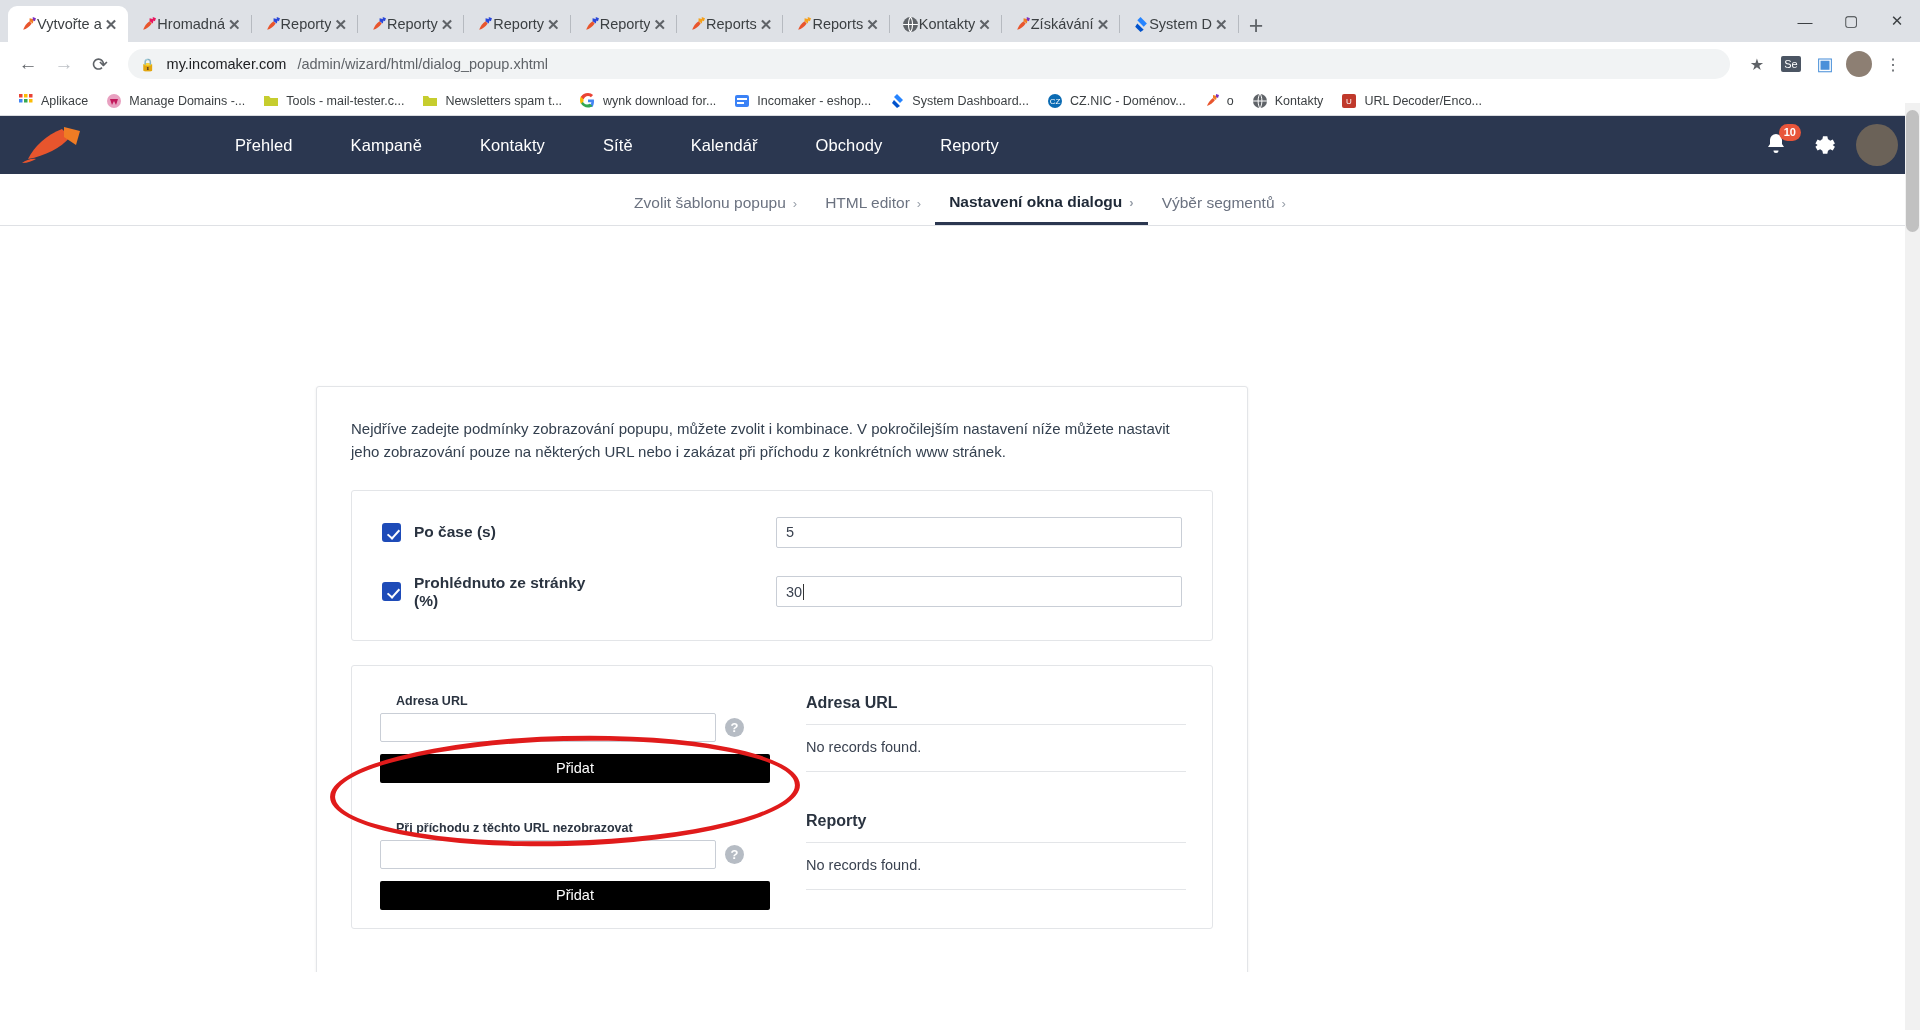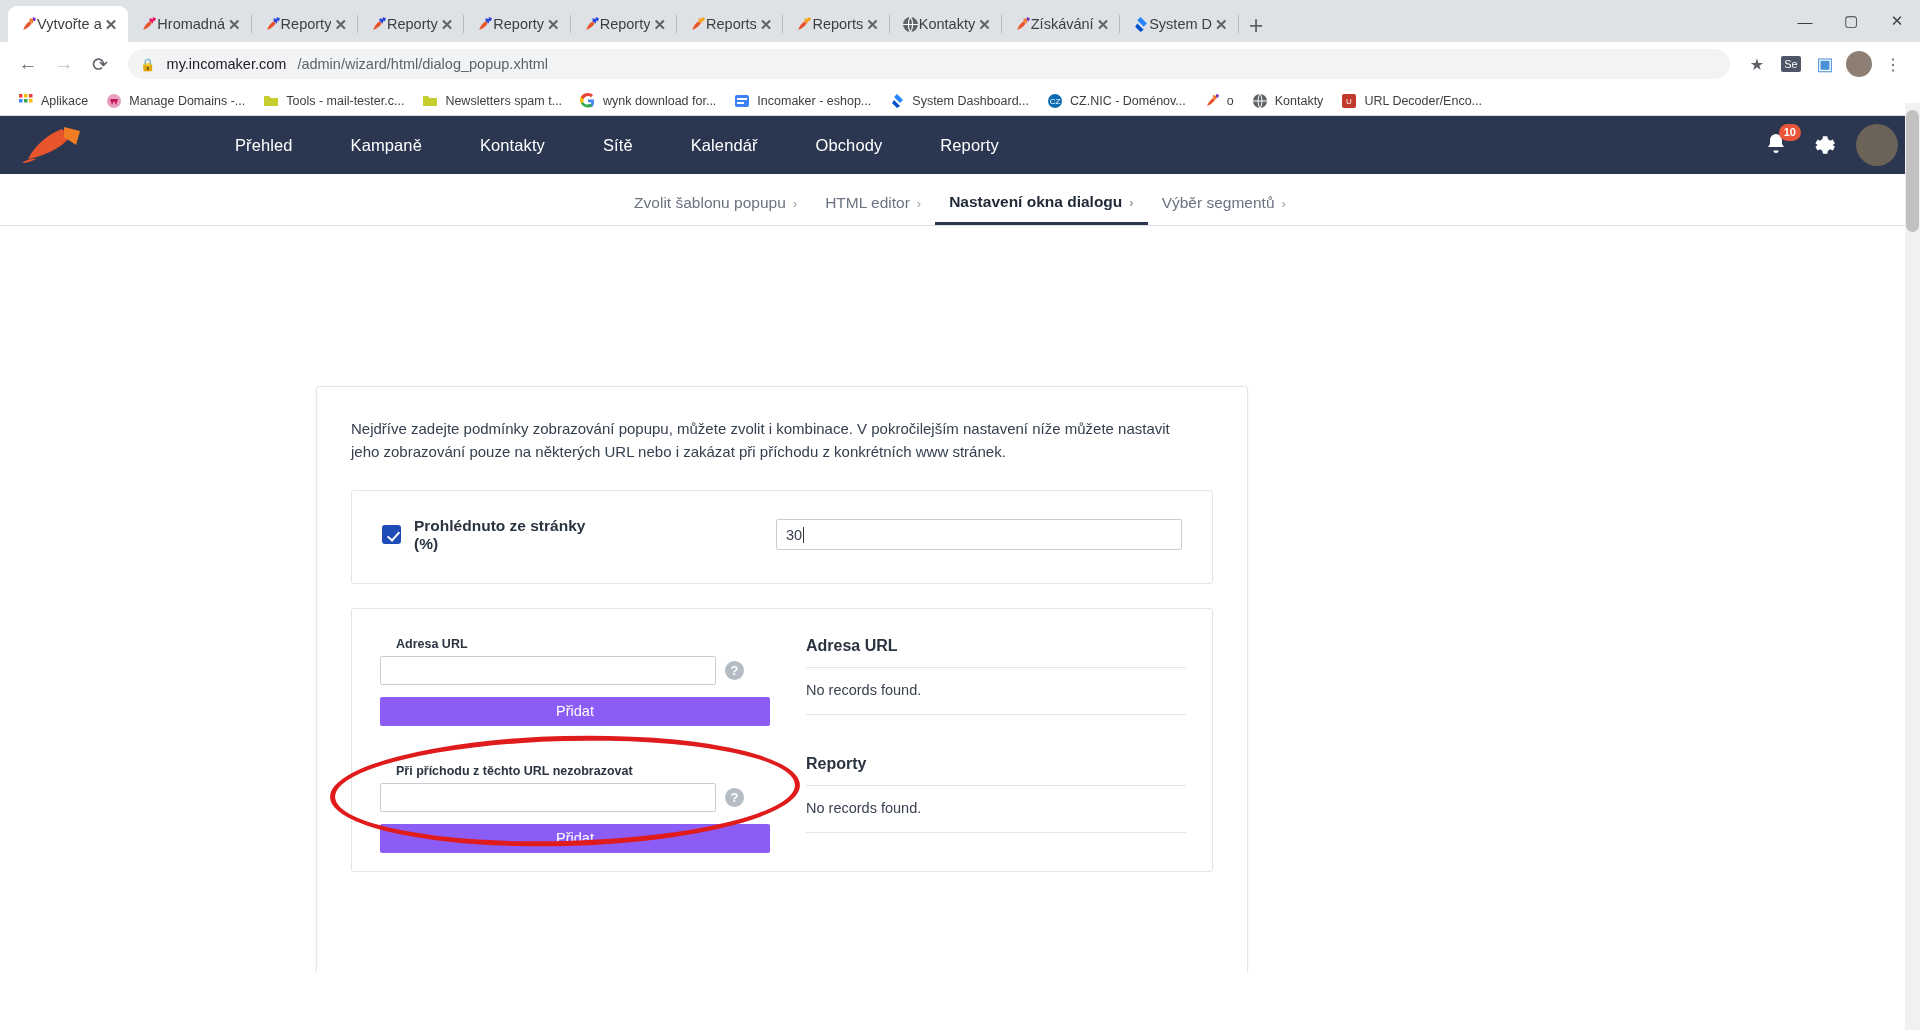--- a/index.html
+++ b/index.html
@@ -113,21 +113,21 @@
   .flabel { font-size:12.5px; color:#2a3340; font-weight:bold; margin:0 0 5px 16px; }
   .inputline { display:flex; align-items:center; gap:9px; }
   .tinput {
     width:336px; height:29px; border:1px solid #c9ced6; background:#fff; border-radius:2px;
   }
   .help {
     width:19px; height:19px; border-radius:50%; background:#b6bcc4; color:#fff;
     font-size:13px; font-weight:bold; display:flex; align-items:center; justify-content:center; flex:none;
   }
   .addbtn {
-    margin-top:12px; width:390px; height:29px; background:#8b5cf6; color:#fff;
+    margin-top:12px; width:390px; height:29px; background:#000000; color:#fff;
     font-size:14.5px; display:flex; align-items:center; justify-content:center; border-radius:2px;
   }
   .sect-title { font-size:16px; font-weight:bold; color:#2a3340; padding-bottom:12px; border-bottom:1px solid #e3e5e8;}
   .norec { font-size:14.5px; color:#3a4250; padding:14px 0 16px; border-bottom:1px solid #e3e5e8;}
   .gap { height:38px; }
 
   .annot {
     position:absolute; left:330px; top:620px; width:470px; height:110px;
     border:5px solid #e01b1b; border-radius:50%; pointer-events:none;
     transform:rotate(-1.5deg);
@@ -428,20 +428,29 @@
       <span>Výběr segmentů</span>
       <span class="chev">›</span>
     </div>
   </div>
 
   <div class="card">
     <div class="intro">Nejdříve zadejte podmínky zobrazování popupu, můžete zvolit i kombinace. V pokročilejším nastavení níže můžete nastavit jeho zobrazování pouze na některých URL nebo i zakázat při příchodu z konkrétních www stránek.</div>
 
     <div class="panel">
 
+      <div class="row">
+        <div class="rowlabelwrap">
+          <span class="cb on"></span>
+          <span class="cl">Po čase (s)</span>
+        </div>
+        <div class="fld">
+            <span>5</span>
+          </div>
+      </div>
 
       <div class="row">
         <div class="rowlabelwrap" style="width:228px">
           <span class="cb on"></span>
           <span class="cl">Prohlédnuto ze stránky (%)</span>
         </div>
         <div class="fld">
             <span>30</span>
             <span class="caret"></span>
           </div>

